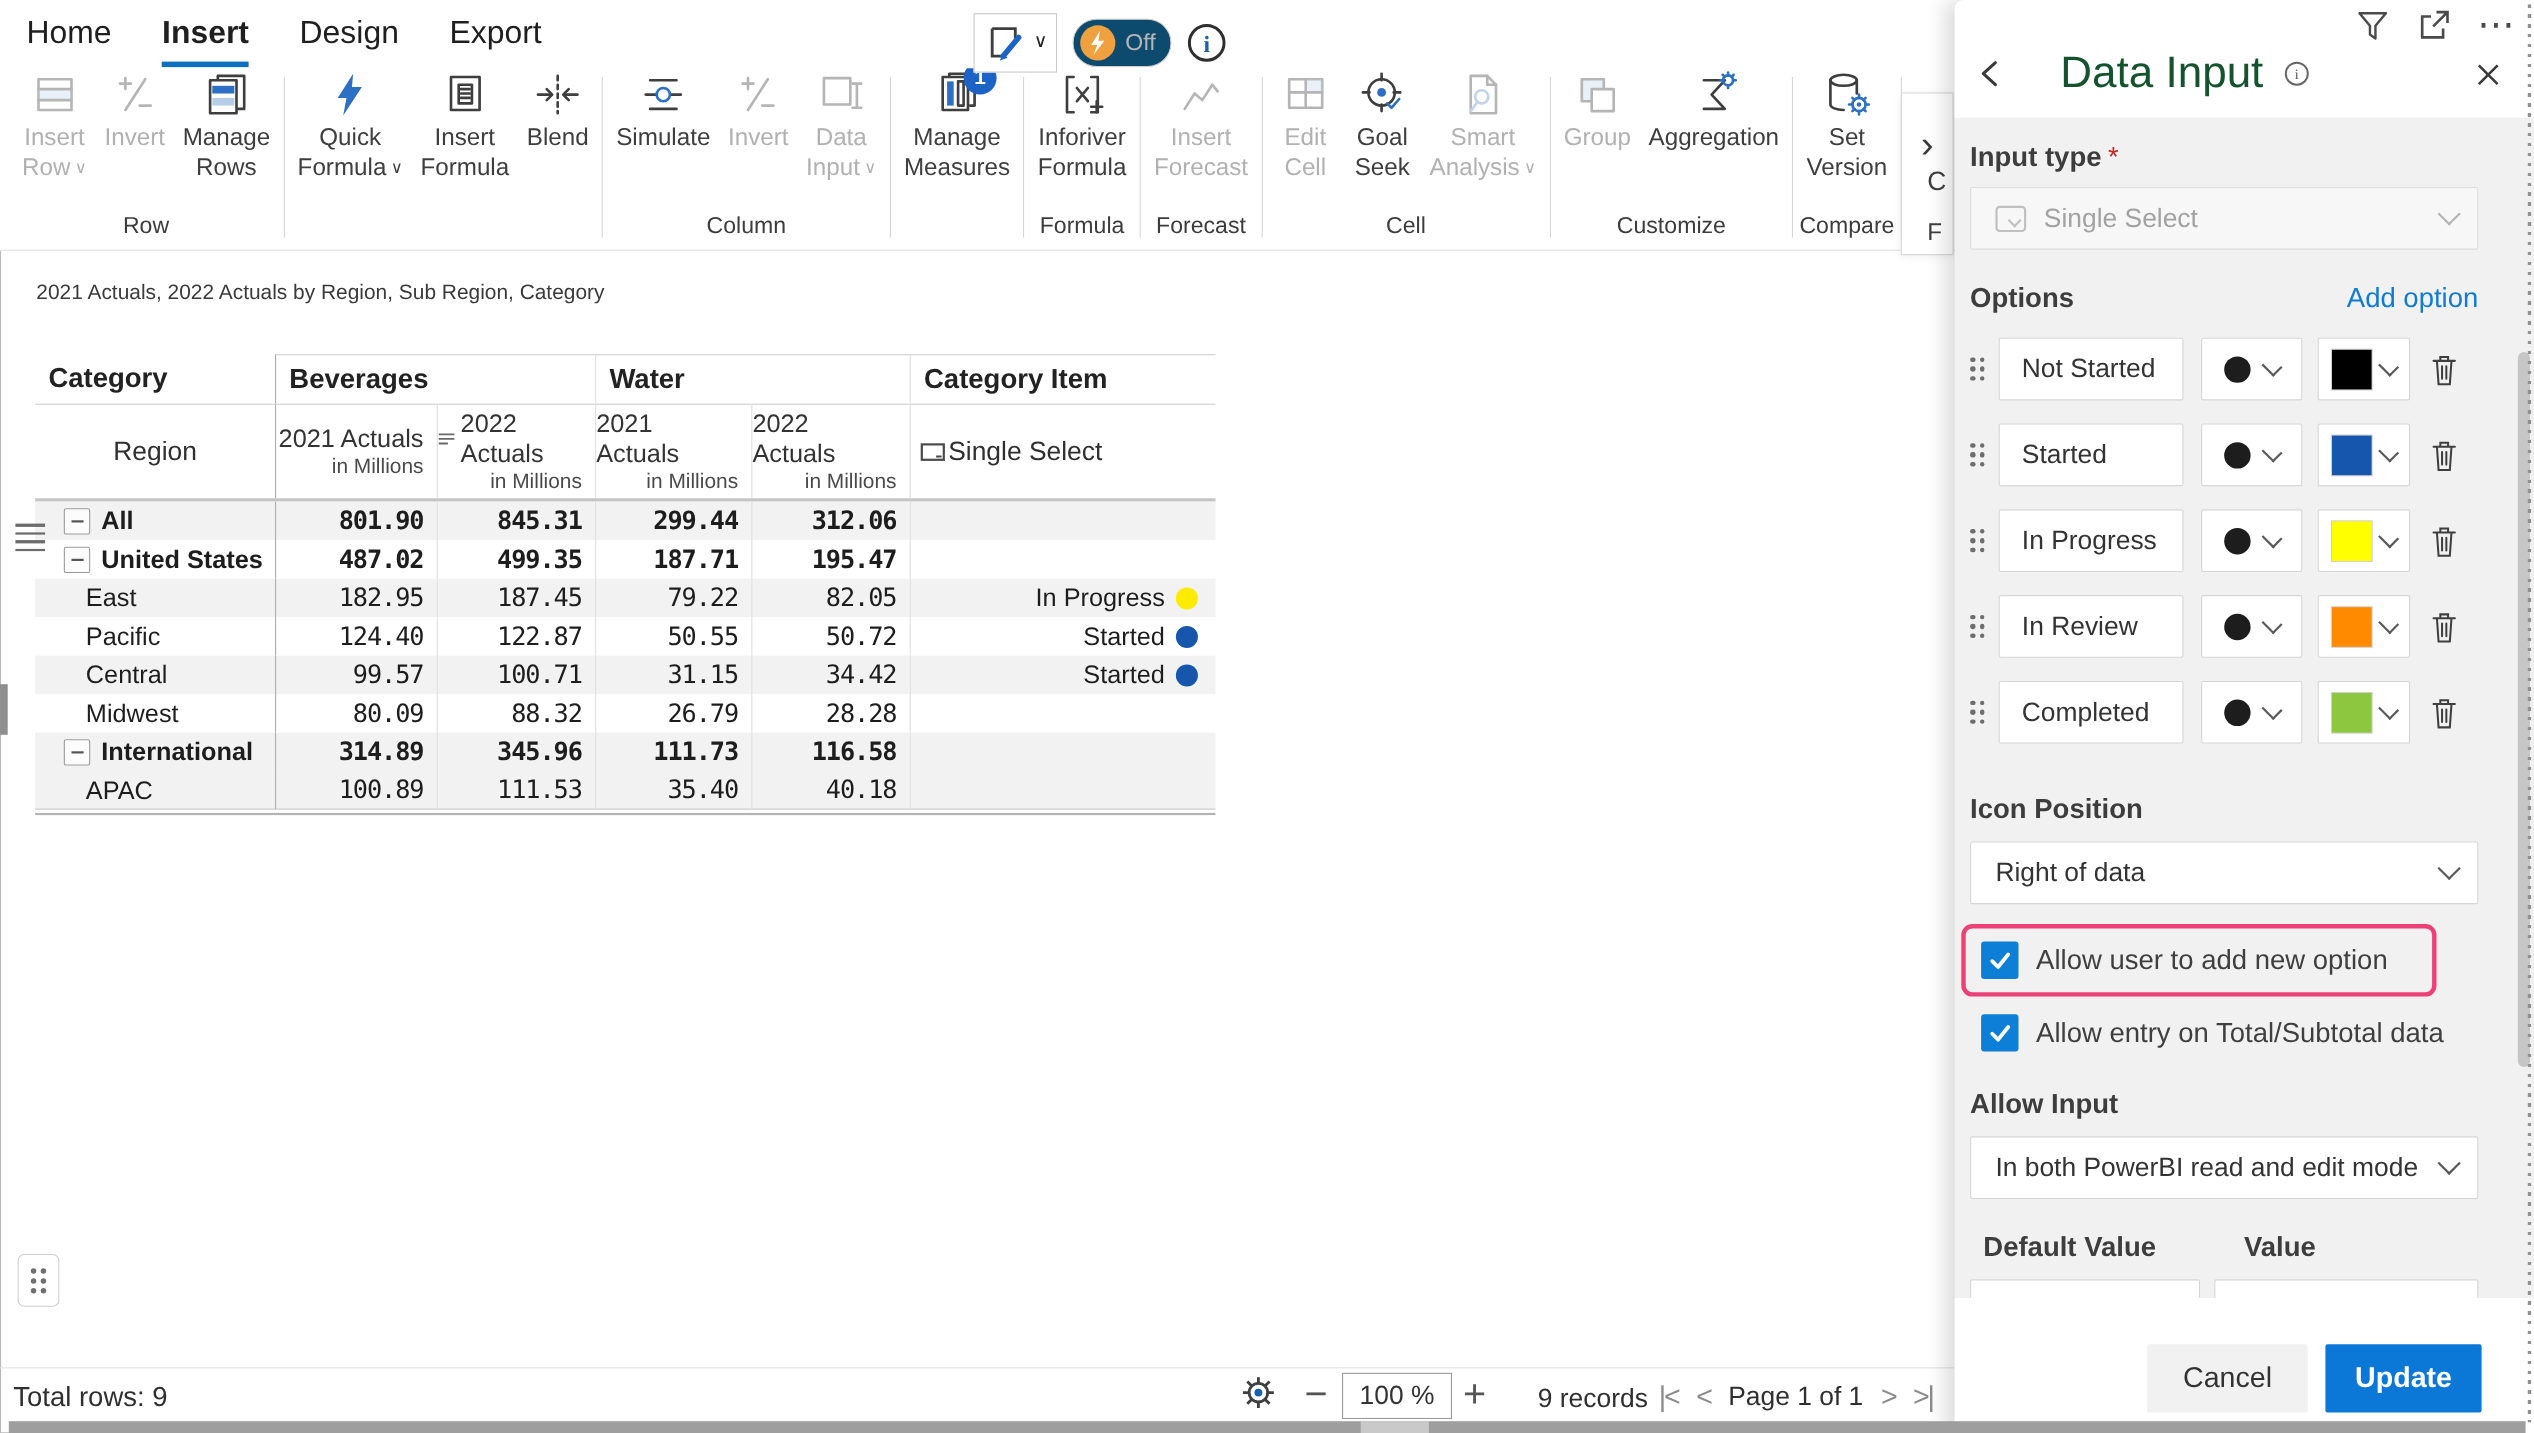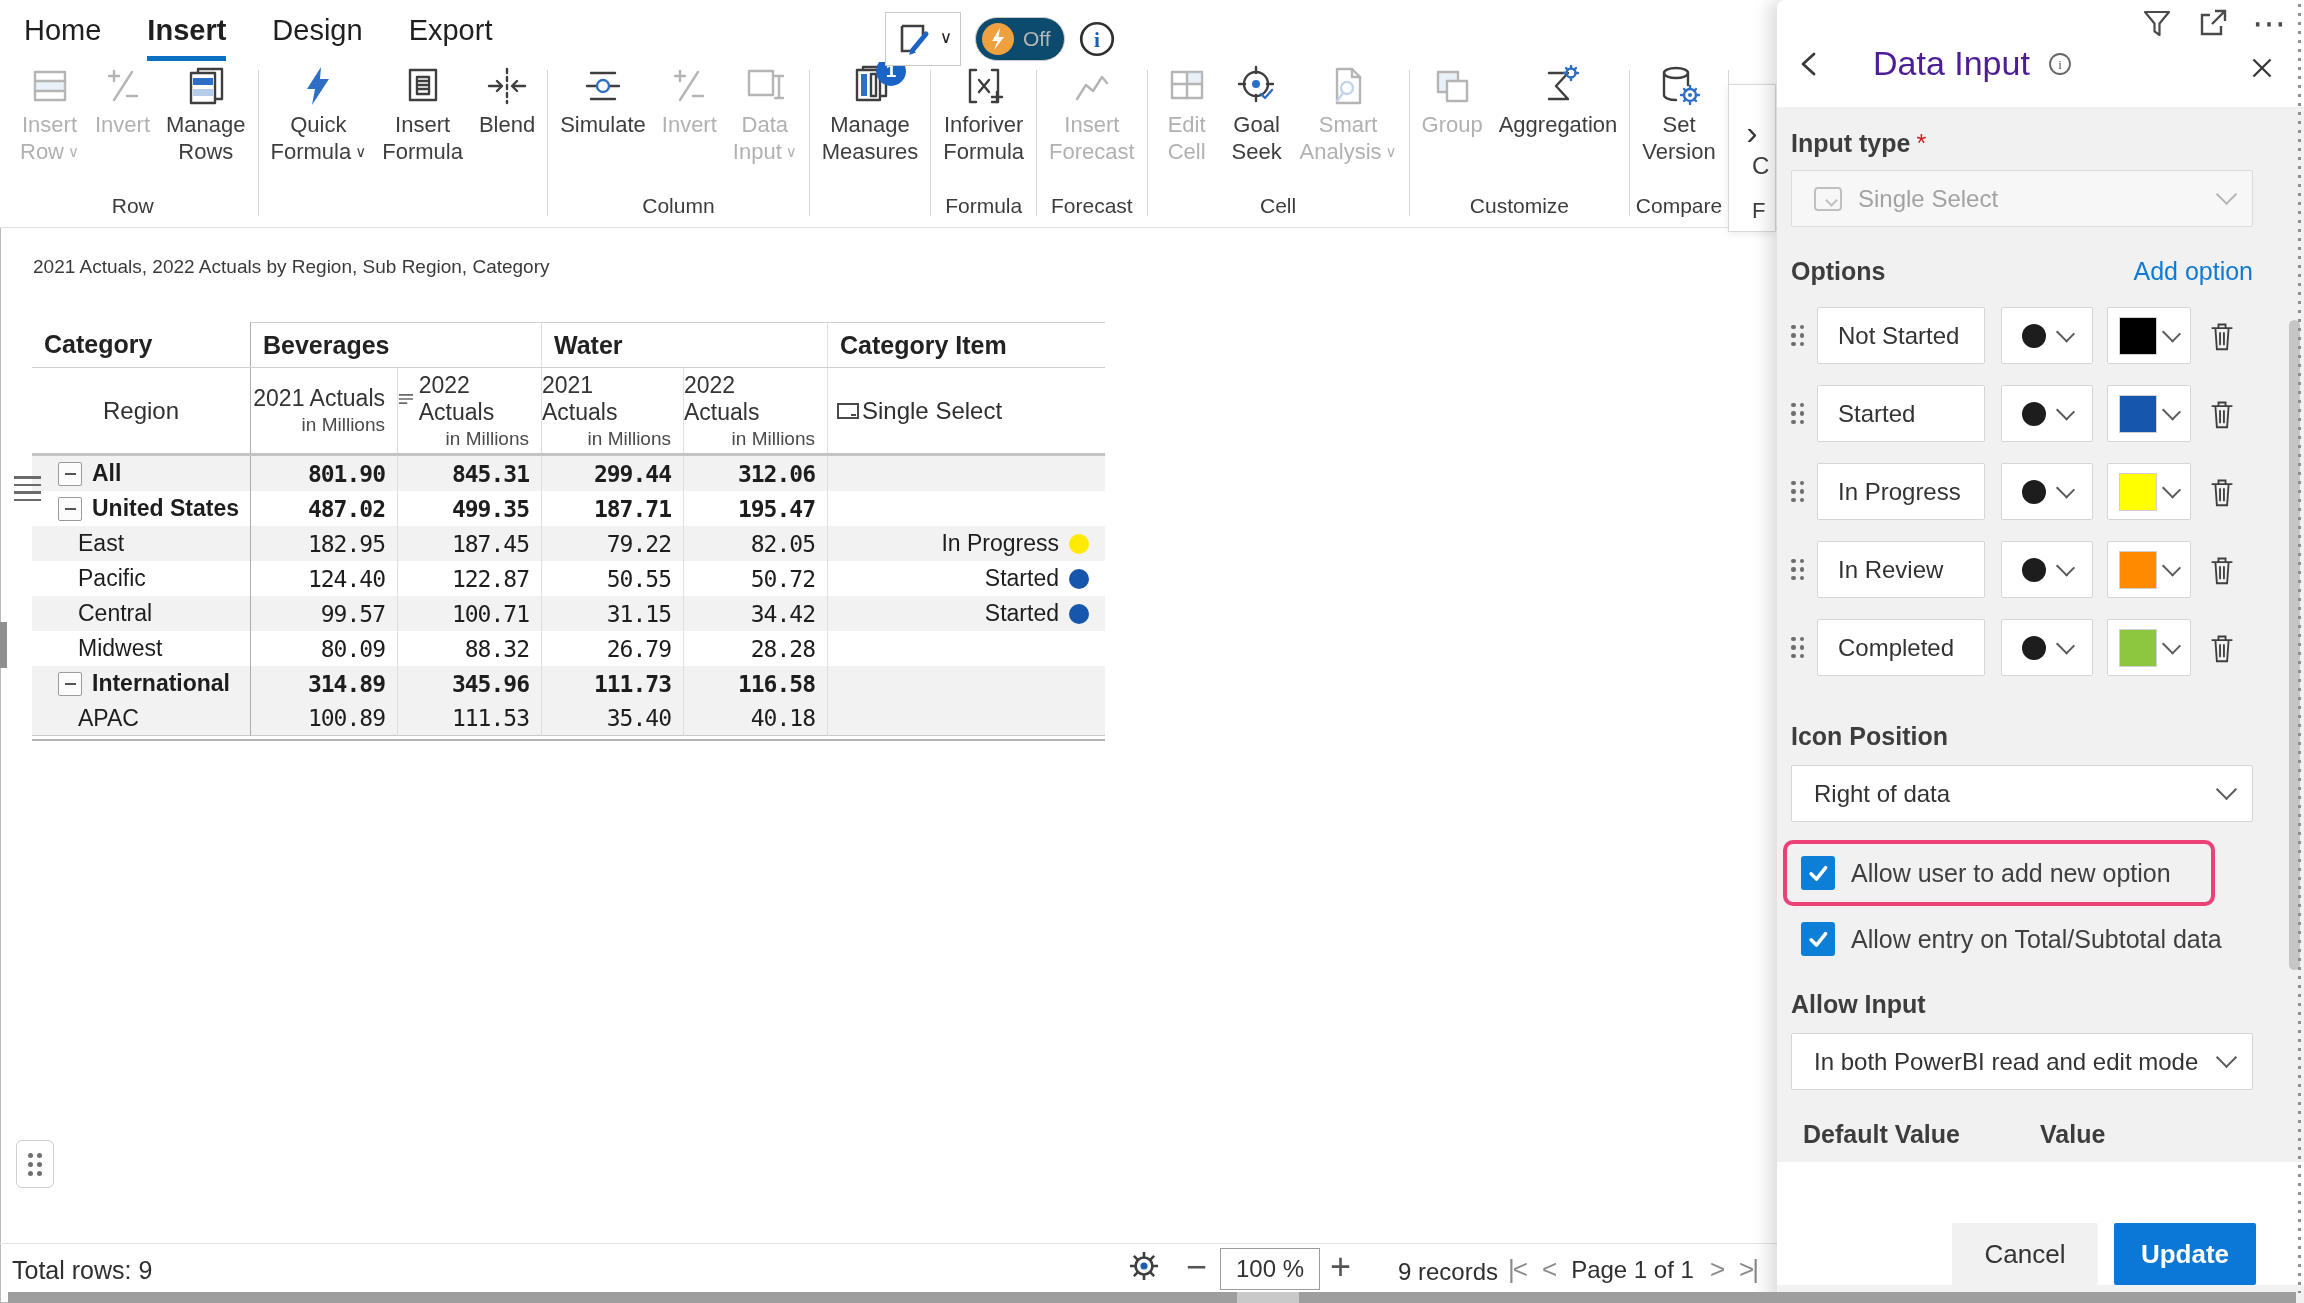--- a/index.html
+++ b/index.html
@@ -97,21 +97,21 @@
   .hscroll-thumb { position:absolute; left:1229px; top:0; width:62px; height:11px; background:#c9c9c9; }
 
   
   .panel { position:absolute; left:1777px; top:0; width:527px; height:1303px; background:#f1f1f1;
            box-shadow:-8px 0 18px rgba(0,0,0,.14); border-radius:8px 0 0 0; z-index:10; }
   .panel-header { position:absolute; left:0; top:0; right:0; height:107px; background:#fff; border-radius:8px 0 0 0; }
   .vh-icons { position:absolute; right:16px; top:6px; display:flex; align-items:center; gap:22px; }
   .vh-icons > * { cursor:pointer; }
   .more-dots { font-size:34px; color:#4a4a4a; letter-spacing:2px; line-height:34px; }
   .ph-title-row { position:absolute; left:18px; top:44px; display:flex; align-items:center; gap:18px; }
-  .ph-title { font-size:34px; color:#4c1d95; margin-left:28px; }
+  .ph-title { font-size:40px; color:#14532d; margin-left:28px; }
   .panel-close { position:absolute; right:26px; top:52px; cursor:pointer; }
 
   .panel-body { position:absolute; left:0; top:107px; right:0; bottom:123px; padding:0 51px 0 14px; overflow:hidden; }
   .plabel { font-size:25px; font-weight:700; color:#3d3d3d; }
   .req { color:#c22; margin-left:6px; font-weight:400; }
   .pfield { height:57px; background:#fff; border:1px solid #d6d6d6; border-radius:2px; display:flex; align-items:center;
             padding:0 18px 0 22px; font-size:24px; color:#333; cursor:pointer; }
   .pfield.disabled { background:#f7f7f7; color:#a2a2a2; border-color:#dcdcdc; cursor:default; }
   .chev { width:15px; height:15px; border-right:2.6px solid #5a5a5a; border-bottom:2.6px solid #5a5a5a;
           transform:rotate(45deg); margin-top:-8px; flex:0 0 15px; }
@@ -148,22 +148,22 @@
   .cb-label { font-size:25px; color:#3f3f3f; font-weight:400; }
 
   .dv-row { display:flex; }
   .dv-col1 { width:225px;margin-left:12px; } .dv-col2 { margin-left:12px; flex:1; }
   .dv-fields { display:flex; margin-top:14px; }
   .dv-select { width:212px; }
   .dv-input { width:240px; margin-left:13px; height:57px; background:#fff; border:1px solid #d6d6d6; border-radius:2px;
               font-size:24px; padding-left:20px; color:#333; font-family:"Liberation Sans", sans-serif; }
   .dv-input::placeholder { color:#b9b9b9; }
 
-  .panel-footer { position:absolute; left:0; right:0; bottom:18px; height:123px; background:#fff;
-                  display:flex; align-items:flex-end; justify-content:flex-end; padding:22px 48px 0 0; gap:16px; }
+  .panel-footer { position:absolute; left:0; right:0; bottom:0; height:123px; background:#fff;
+                  display:flex; align-items:center; justify-content:flex-end; padding:22px 48px 0 0; gap:16px; }
   .btn { height:62px; border:none; border-radius:2px; font-size:26px; font-family:"Liberation Sans", sans-serif; cursor:pointer; }
   .btn-cancel { width:146px; background:#f1f1f1; color:#333; }
   .btn-update { width:142px; background:#0b78d7; color:#fff; font-weight:700; }
 
   .dot-track { position:absolute; right:3px; top:4px; bottom:10px; width:3px;
                background:repeating-linear-gradient(180deg,#909090 0 3px,transparent 3px 9px); z-index:30; }
   .vscroll-thumb { position:absolute; right:4px; top:320px; width:11px; height:650px; background:#c6c6c6; border-radius:6px; z-index:29; cursor:grab; }
 </style>
 </head>
 <body>

